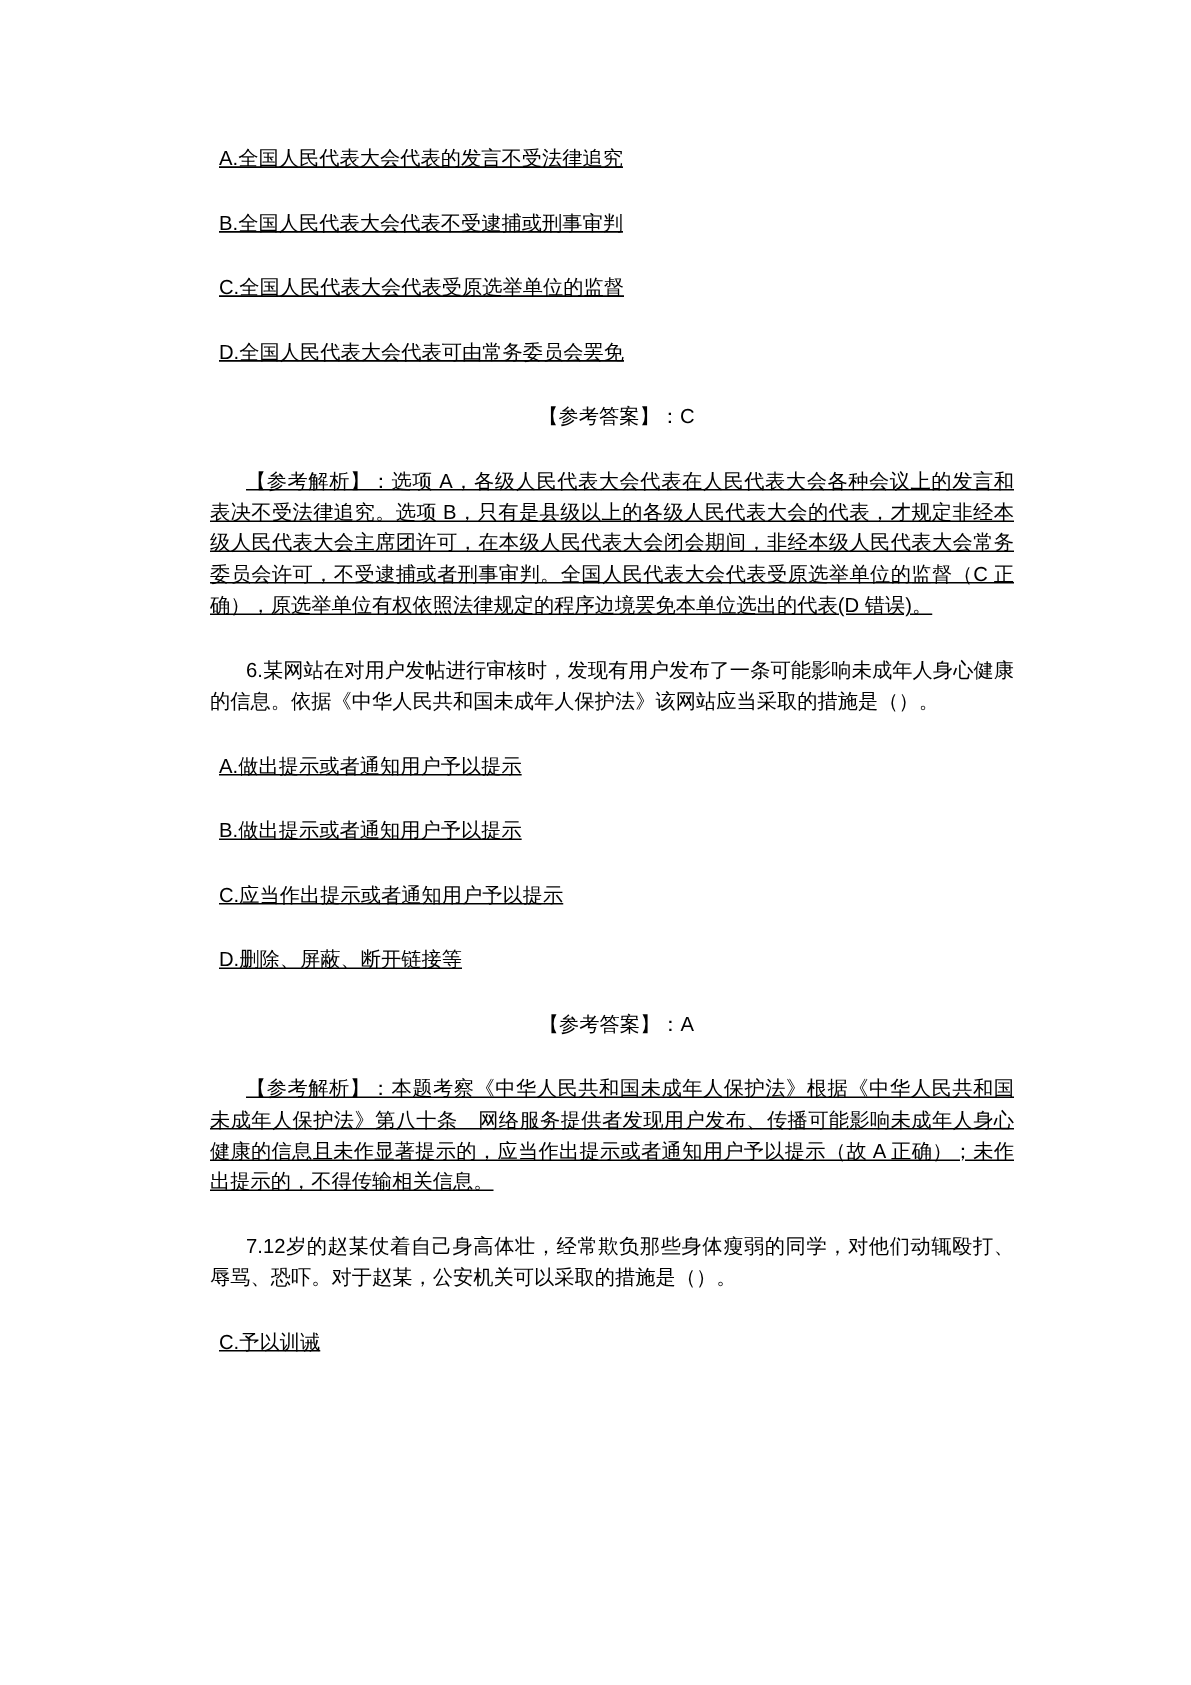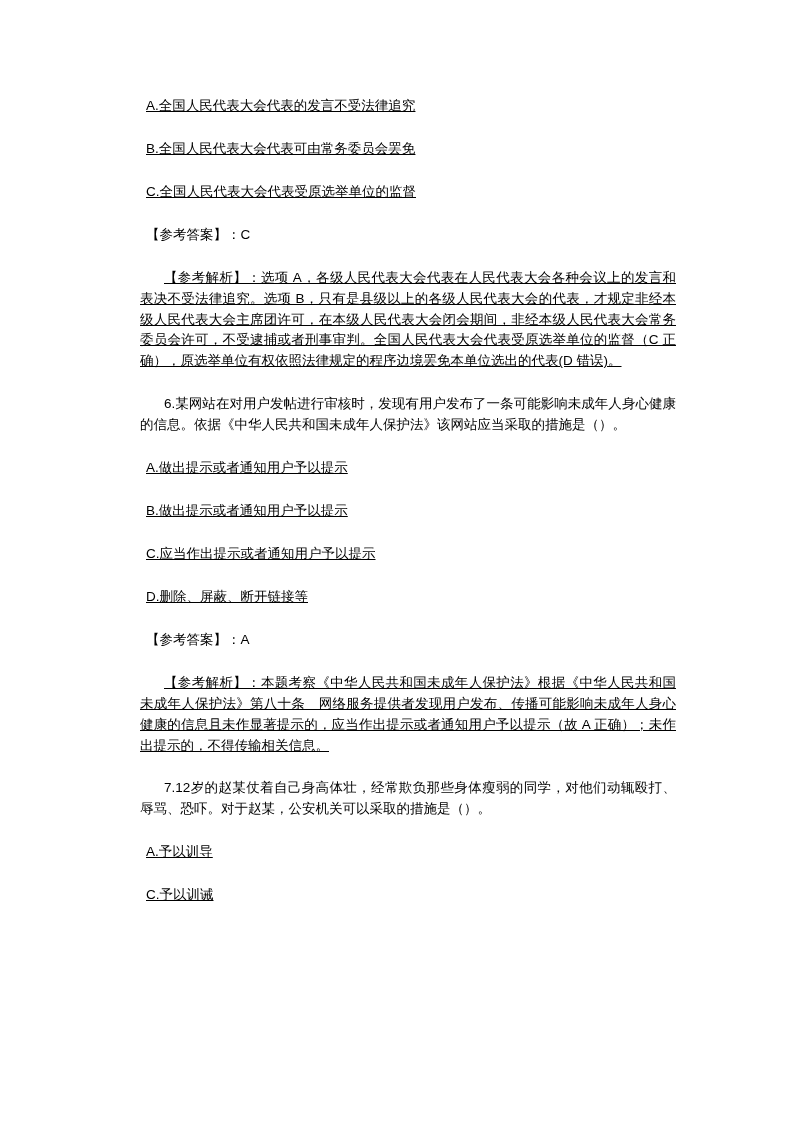--- a/index.html
+++ b/index.html
@@ -32,47 +32,48 @@
     margin: 0 0 22px 0;
     padding-left: 6px;
     text-decoration: underline;
   }
   .option .u {
     text-decoration: underline;
   }
   .answer {
     margin: 0 0 22px 0;
     padding-left: 6px;
+    text-align: center;
   }
   .analysis {
     margin: 0 0 22px 0;
     text-indent: 24px;
     text-align: justify;
     text-decoration: underline;
   }
   .question {
     margin: 0 0 22px 0;
     text-indent: 24px;
     text-align: justify;
   }
 </style>
 </head>
 <body>
 
 <div class="page">
   <div class="doc-body" id="doc-body">
       <p class="option"><span class="u">A.全国人民代表大会代表的发言不受法律追究</span></p>
-      <p class="option"><span class="u">B.全国人民代表大会代表可由常务委员会罢免</span></p>
+      <p class="option"><span class="u">B.全国人民代表大会代表不受逮捕或刑事审判</span></p>
       <p class="option"><span class="u">C.全国人民代表大会代表受原选举单位的监督</span></p>
+      <p class="option"><span class="u">D.全国人民代表大会代表可由常务委员会罢免</span></p>
       <p class="answer">【参考答案】：C</p>
       <p class="analysis">【参考解析】：选项 A，各级人民代表大会代表在人民代表大会各种会议上的发言和表决不受法律追究。选项 B，只有是县级以上的各级人民代表大会的代表，才规定非经本级人民代表大会主席团许可，在本级人民代表大会闭会期间，非经本级人民代表大会常务委员会许可，不受逮捕或者刑事审判。全国人民代表大会代表受原选举单位的监督（C 正确），原选举单位有权依照法律规定的程序边境罢免本单位选出的代表(D 错误)。</p>
       <p class="question">6.某网站在对用户发帖进行审核时，发现有用户发布了一条可能影响未成年人身心健康的信息。依据《中华人民共和国未成年人保护法》该网站应当采取的措施是（）。</p>
       <p class="option">A.做出提示或者通知用户予以提示</p>
       <p class="option">B.做出提示或者通知用户予以提示</p>
       <p class="option">C.应当作出提示或者通知用户予以提示</p>
       <p class="option">D.删除、屏蔽、断开链接等</p>
       <p class="answer">【参考答案】：A</p>
       <p class="analysis">【参考解析】：本题考察《中华人民共和国未成年人保护法》根据《中华人民共和国未成年人保护法》第八十条　网络服务提供者发现用户发布、传播可能影响未成年人身心健康的信息且未作显著提示的，应当作出提示或者通知用户予以提示（故 A 正确）；未作出提示的，不得传输相关信息。</p>
       <p class="question">7.12岁的赵某仗着自己身高体壮，经常欺负那些身体瘦弱的同学，对他们动辄殴打、辱骂、恐吓。对于赵某，公安机关可以采取的措施是（）。</p>
-      <p class="option">A.予以训导</p>
       <p class="option">C.予以训诫</p>
     </div>
 </div>
 
 </body></html>

